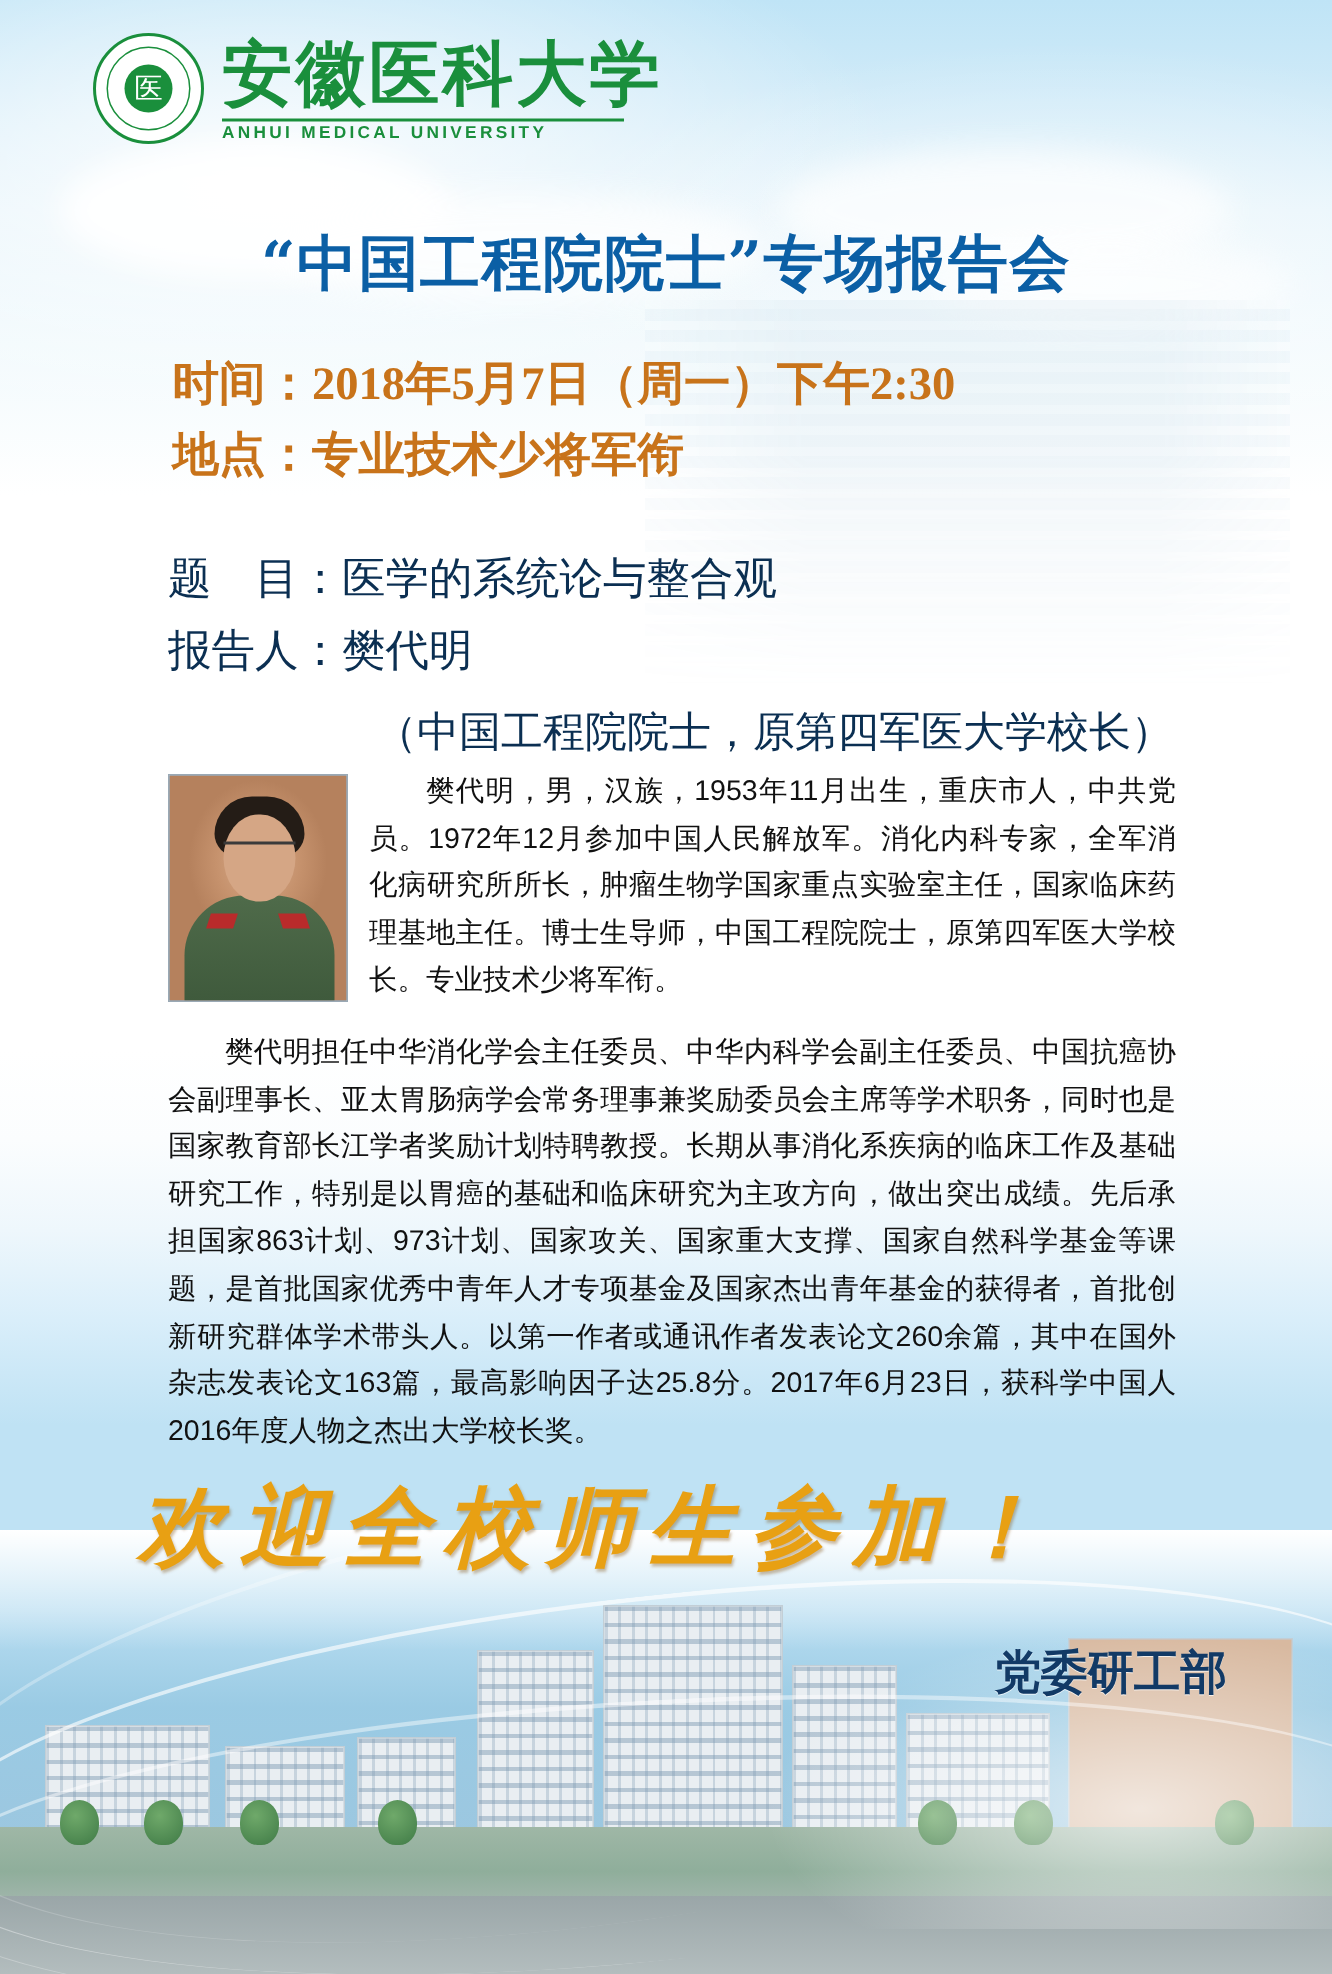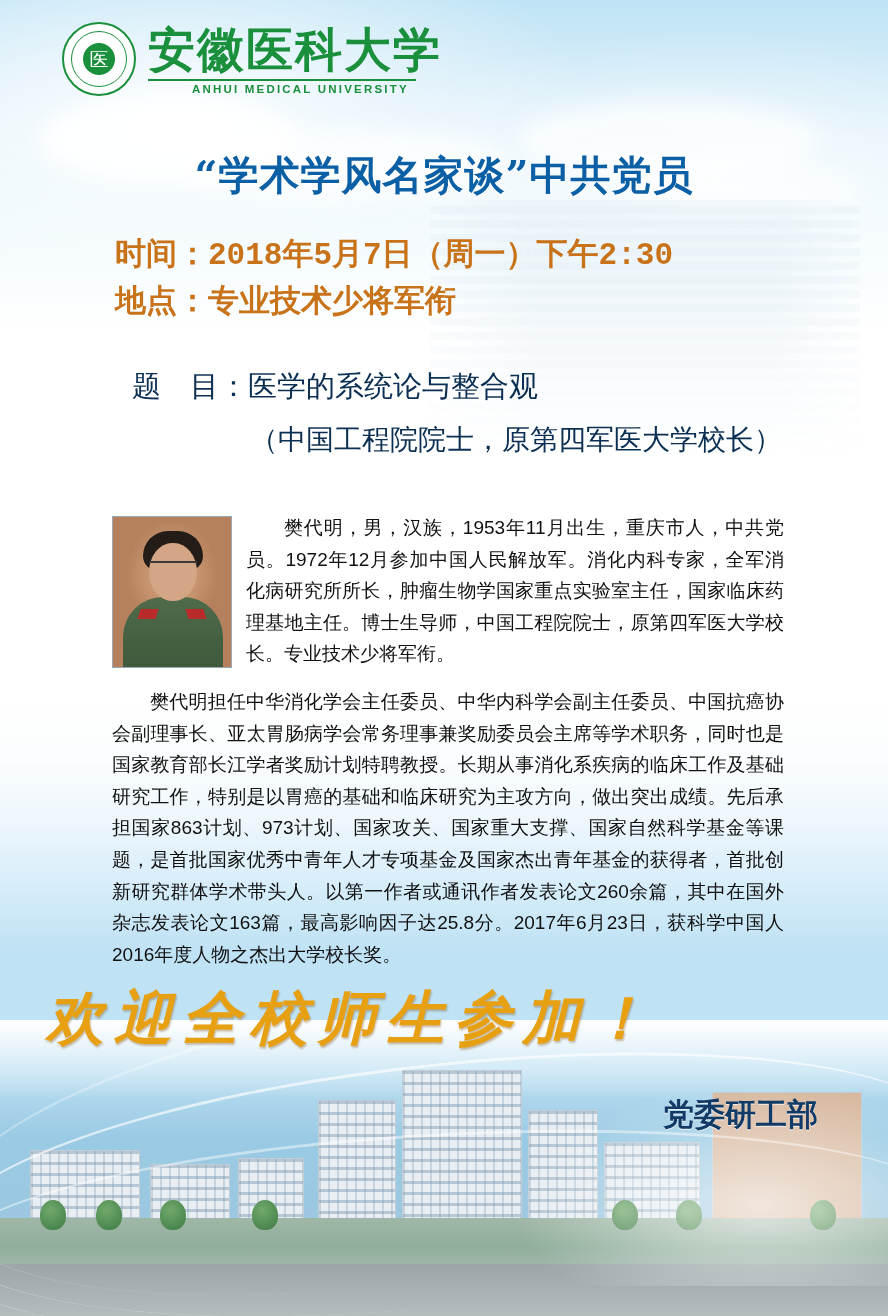--- a/index.html
+++ b/index.html
@@ -115,21 +115,20 @@
     color: #1a8f3c;
     white-space: nowrap;
   }
   .logo-en {
     margin-top: 2px;
     font-size: 11.5px;
     letter-spacing: 2.2px;
     color: #1a8f3c;
     font-weight: bold;
     white-space: nowrap;
-    margin-left: 44px;
   }
   .logo-rule {
     margin-top: 3px;
     width: 268px;
     height: 2px;
     background: #1a8f3c;
   }
 
   
   .main-title {
@@ -144,38 +143,38 @@
     color: #0b5fa5;
     text-shadow: 0 1px 0 rgba(255,255,255,.8);
   }
 
   
   .meta {
     position: absolute;
     left: 115px;
     top: 232px;
     color: #c8731a;
-    font-family: Liberation Mono, monospace;
+    font-family: Liberation Serif, serif;
     font-weight: bold;
     font-size: 31px;
     line-height: 47px;
     white-space: nowrap;
   }
 
   
   .topic-block {
     position: absolute;
     left: 112px;
     top: 362px;
     width: 760px;
     color: #0b2f52;
     font-size: 29px;
     line-height: 48px;
   }
-  .topic-line { white-space: nowrap; margin-left: 20px; }
+  .topic-line { white-space: nowrap; }
   .speaker-affil {
     margin-top: 6px;
     padding-left: 138px;
     font-size: 28px;
     white-space: nowrap;
   }
 
   
   .bio {
     position: absolute;
@@ -237,21 +236,21 @@
   .portrait .collar-r { right: 26px; transform: skewX(18deg); }
   .bio p { margin: 0; text-indent: 2em; }
   .bio p + p { margin-top: 16px; }
 
   
   .welcome {
     position: absolute;
     left: 0;
     top: 980px;
     width: 704px;
-    text-align: center;
+    text-align: right;
     font-family: "DejaVu Serif", serif;
     font-weight: bold;
     font-style: italic;
     font-size: 58px;
     letter-spacing: 10px;
     color: #e8a013;
     text-shadow: 1px 2px 2px rgba(120,70,0,.35);
     white-space: nowrap;
   }
 
@@ -359,29 +358,30 @@
         <div class="logo-seal-inner">医</div>
       </div>
       <div class="logo-text-group">
         <div class="logo-cn">安徽医科大学</div>
         <div class="logo-rule"></div>
         <div class="logo-en">ANHUI MEDICAL UNIVERSITY</div>
       </div>
     </div>
   </div>
 
-  <div class="main-title">“学术学风名家谈”中共党员</div>
+  <div class="main-title">“中国工程院院士”专场报告会</div>
 
   <div class="meta">
     <div>时间：2018年5月7日（周一）下午2:30</div>
     <div>地点：专业技术少将军衔</div>
   </div>
 
   <div class="topic-block">
     <div class="topic-line">题　目：医学的系统论与整合观</div>
+    <div class="topic-line">报告人：樊代明</div>
     <div class="speaker-affil">（中国工程院院士，原第四军医大学校长）</div>
   </div>
 
   <div class="bio">
     <div class="portrait">
       <div class="uniform"></div>
       <div class="hair"></div>
       <div class="face"></div>
       <div class="glasses"></div>
       <div class="collar-l"></div>

